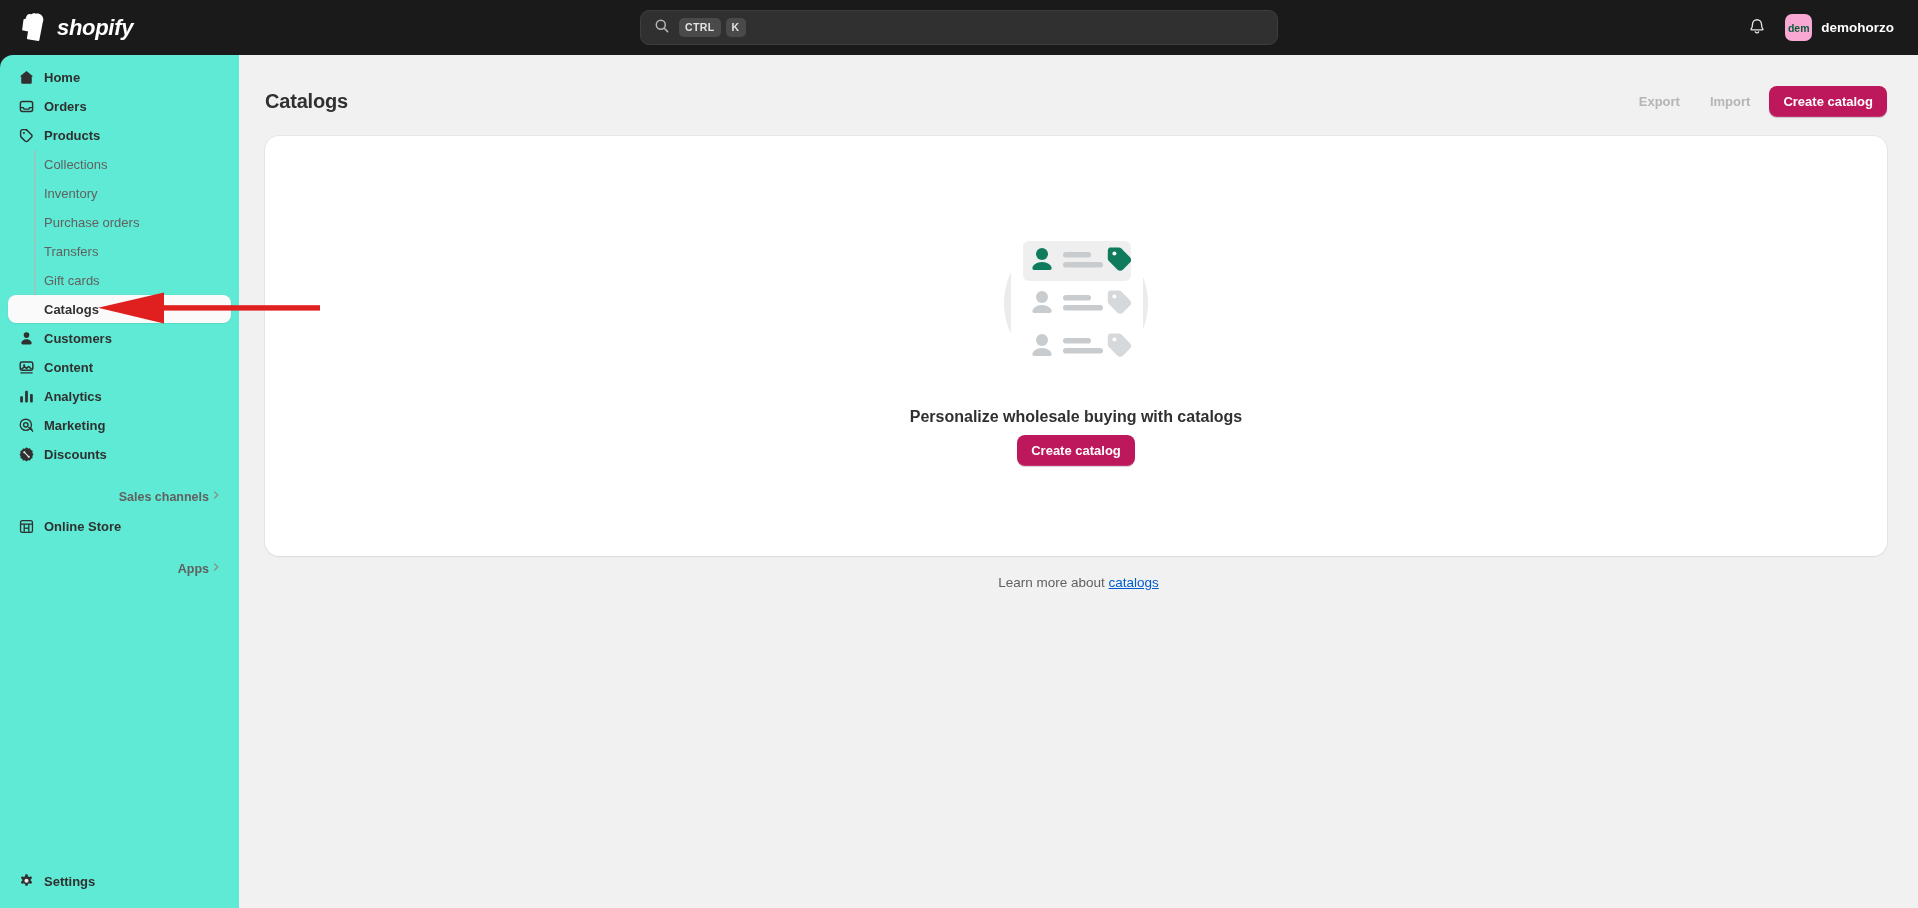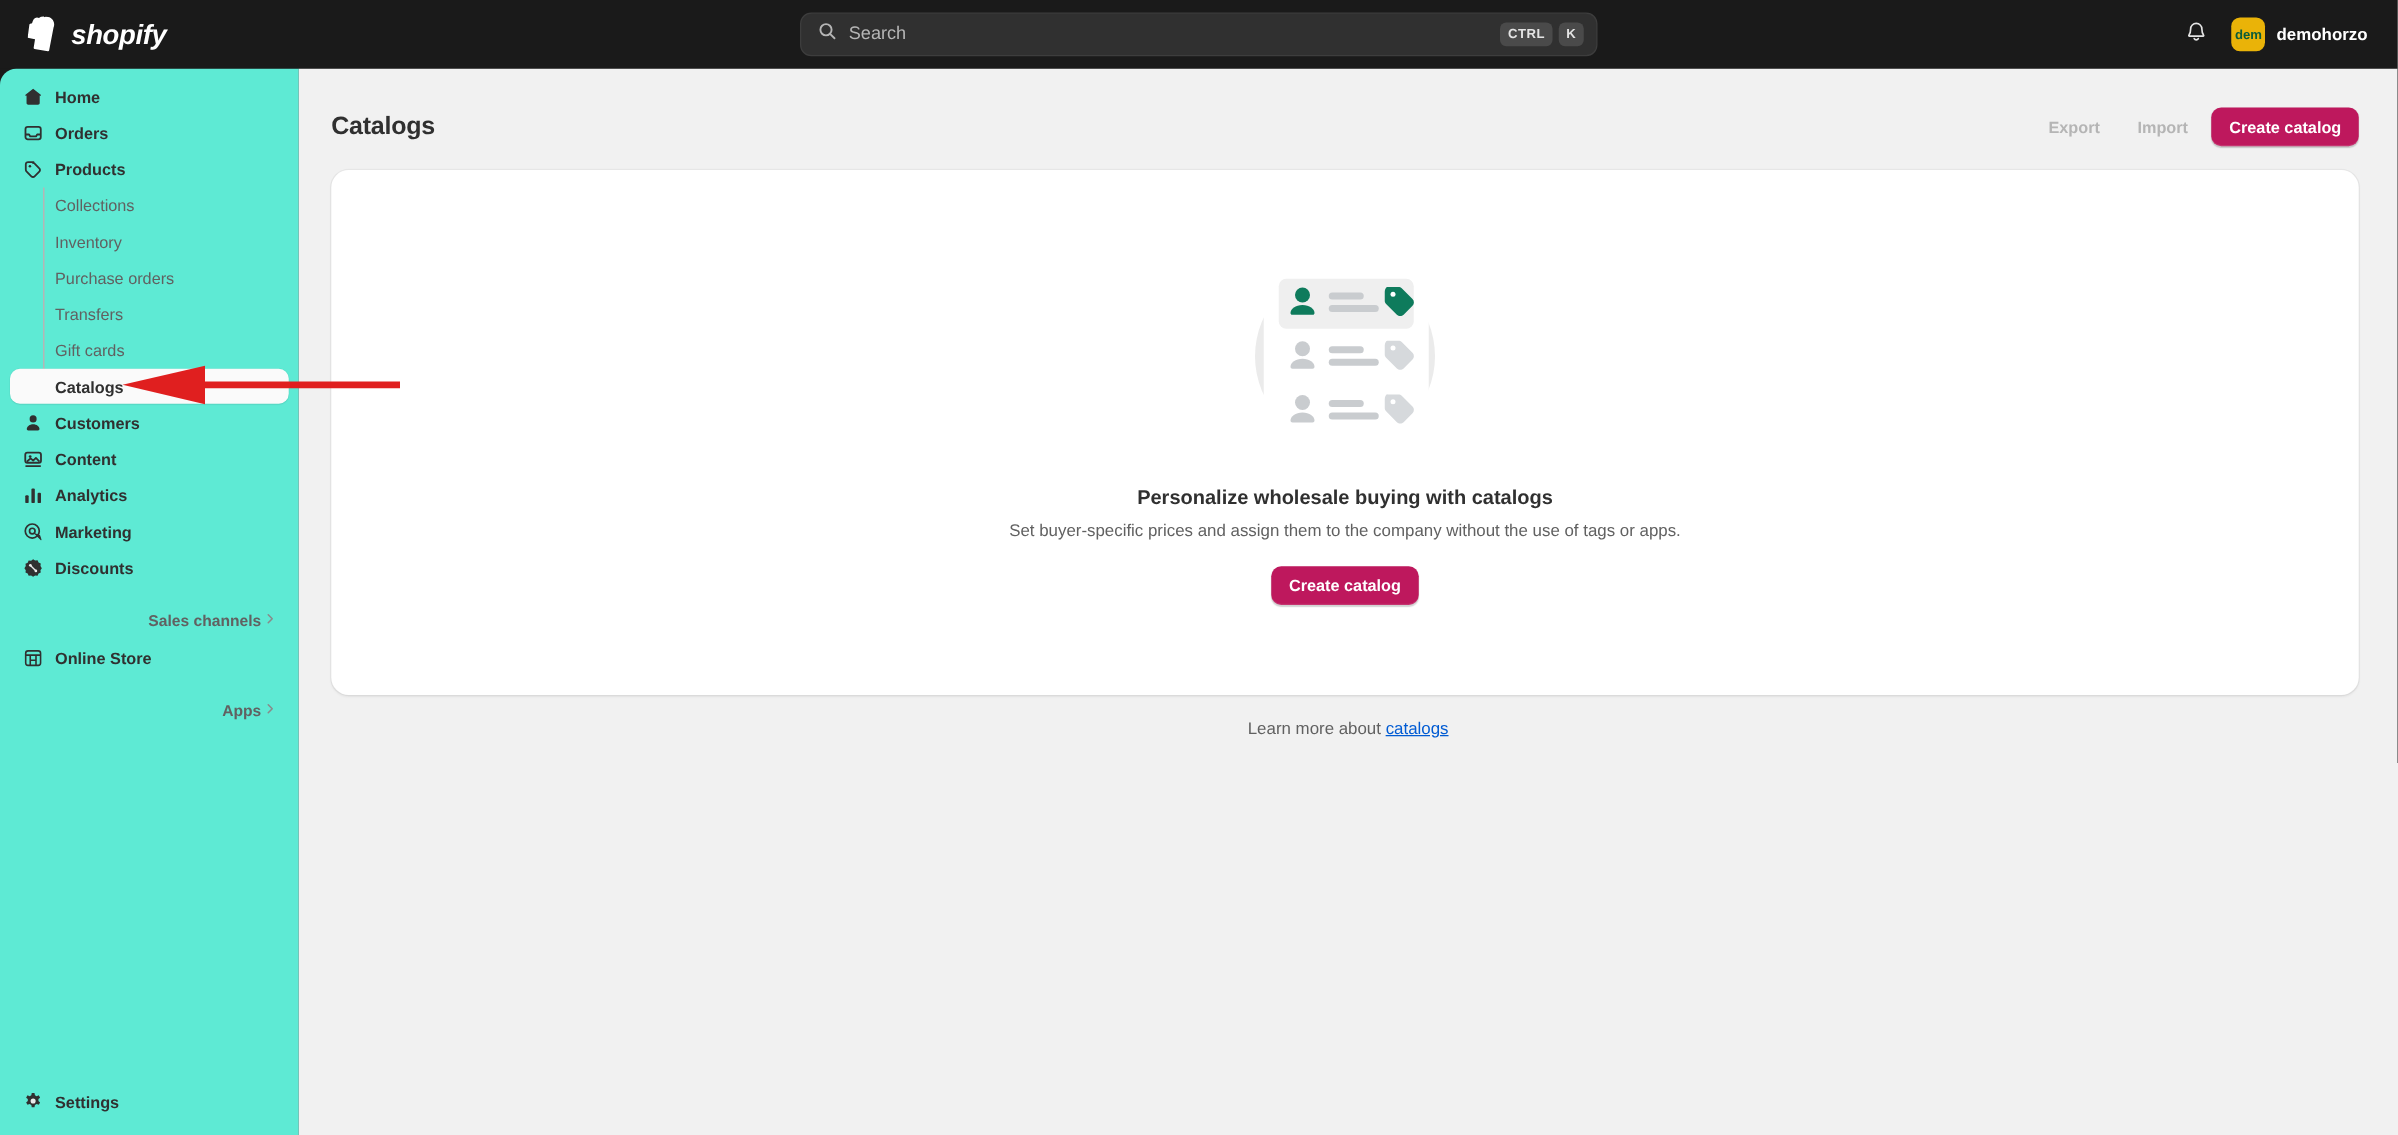--- a/index.html
+++ b/index.html
@@ -113,21 +113,21 @@
     display: flex;
     align-items: center;
     gap: 9px;
     padding: 4px 10px 4px 4px;
     border-radius: 8px;
     cursor: pointer;
   }
   .avatar {
     width: 27px; height: 27px;
     border-radius: 7px;
-    background: #eab308;
+    background: #f9a8d4;
     color: #0b5c3a;
     font-size: 10.5px;
     font-weight: bold;
     display: flex;
     align-items: center;
     justify-content: center;
     letter-spacing: 0px;
   }
   .user-name {
     color: #ffffff;
@@ -375,21 +375,20 @@
     </div>
 
     <div class="search-wrap">
       <div class="search-box">
         <span class="search-icon">
           <svg width="16" height="16" viewBox="0 0 20 20" fill="none" stroke="#b5b5b5" stroke-width="1.9">
             <circle cx="8.5" cy="8.5" r="5.6"></circle>
             <line x1="12.8" y1="12.8" x2="17" y2="17" stroke-linecap="round"></line>
           </svg>
         </span>
-        <span class="search-placeholder">Search</span>
         <span class="kbd-group">
           <span class="kbd">CTRL</span>
           <span class="kbd">K</span>
         </span>
       </div>
     </div>
 
     <div class="topbar-right">
       <div class="icon-btn">
         <span>
@@ -610,21 +609,20 @@
 
           <circle cx="81" cy="121" r="6" fill="#c9cccf"></circle>
           <path d="M81 129c-5.6 0-9.6 3.1-9.6 6.3 0 .9.7 1.6 1.6 1.6h16c.9 0 1.6-.7 1.6-1.6C90.6 132.1 86.6 129 81 129z" fill="#c9cccf"></path>
           <rect x="102" y="119" width="28" height="5.6" rx="2.8" fill="#c9cccf"></rect>
           <rect x="102" y="129" width="40" height="5.6" rx="2.8" fill="#c9cccf"></rect>
           <path d="M149 114.5h8.8c1 0 1.9.4 2.6 1.1l8.6 8.6c1.5 1.5 1.5 3.9 0 5.4l-7.1 7.1c-1.5 1.5-3.9 1.5-5.4 0l-8.6-8.6c-.7-.7-1.1-1.6-1.1-2.6v-7.2c0-2.1 1.1-3.8 2.2-3.8z" fill="#d6d9dc"></path>
           <circle cx="153.4" cy="120.4" r="2" fill="#ffffff"></circle>
         </svg>
 
         <div class="empty-title">Personalize wholesale buying with catalogs</div>
-        <div class="empty-sub">Set buyer-specific prices and assign them to the company without the use of tags or apps.</div>
         <button class="btn-primary">Create catalog</button>
       </div>
     </div>
 
     <div class="learn-more">
       <span>Learn more about </span><a>catalogs</a>
     </div>
   </div>
 
   <svg class="annotation-arrow" viewBox="0 0 224 32" xmlns="http://www.w3.org/2000/svg">

